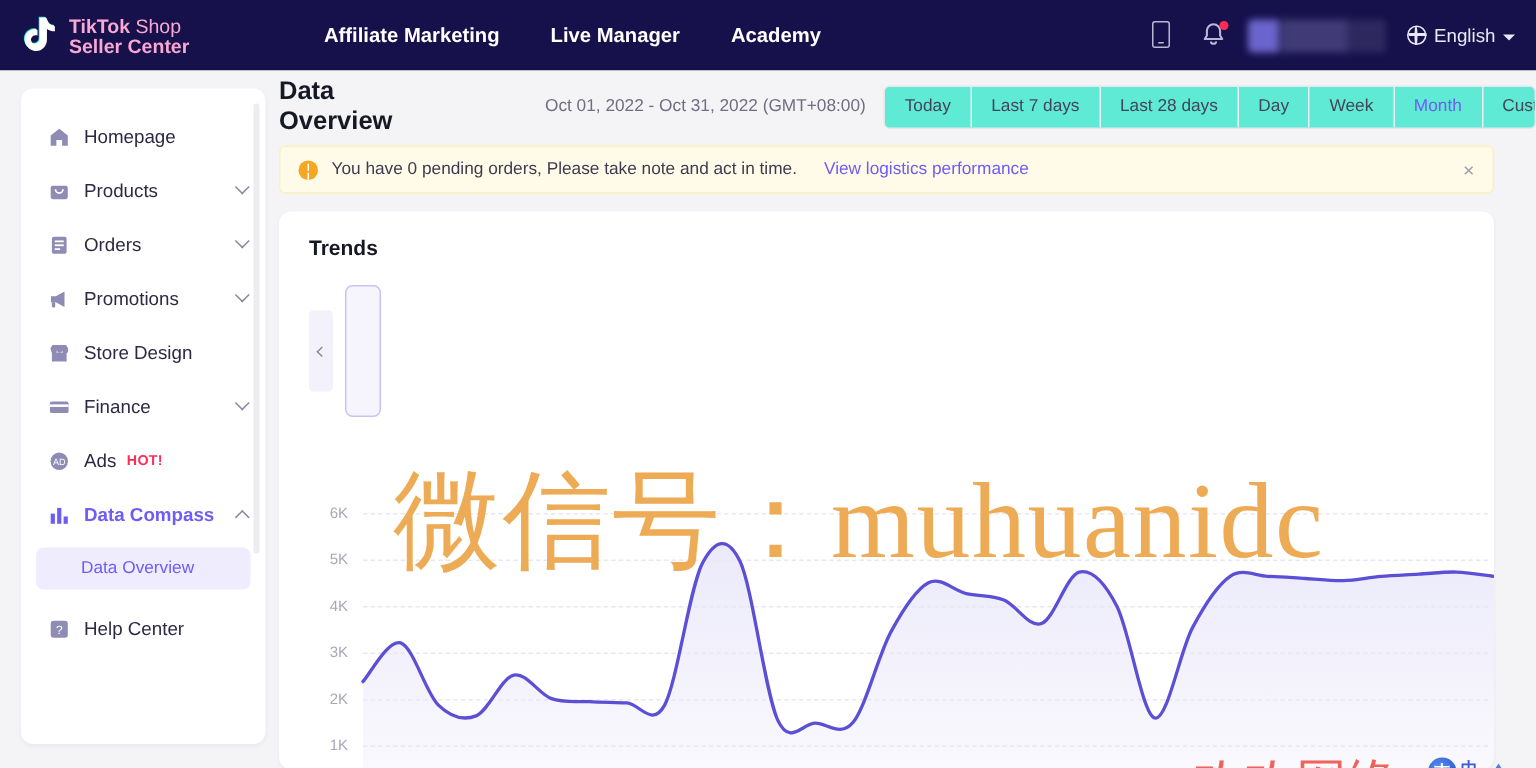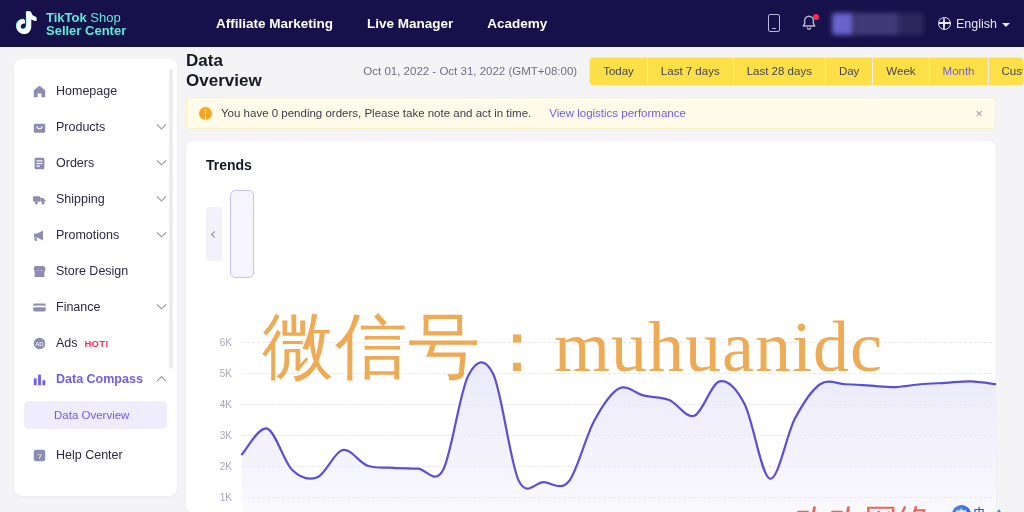--- a/index.html
+++ b/index.html
@@ -18,21 +18,21 @@
     display: flex; align-items: center;
   }
   .logo-wrap {
     display: flex; align-items: center;
     margin-left: 14px; width: 160px;
   }
   .tt-note {
     width: 26px; height: 28px; position: relative; margin-right: 6px;
   }
   .tt-note svg { display:block; }
-  .logo-text { color: #5eead4; line-height: 13px; }
+  .logo-text { color: #f9a8d4; line-height: 13px; }
   .logo-line1 { font-size: 13px; }
   .logo-line1 b { font-weight: 700; }
   .logo-line1 span.thin { font-weight: 400; }
   .logo-line2 { font-size: 13px; font-weight: 700; }
 
   .nav { display: flex; align-items: center; gap: 34px; margin-left: 42px; }
   .nav-item {
     color: #ffffff; font-size: 13.5px; font-weight: 700;
     cursor: pointer; white-space: nowrap;
   }
@@ -141,21 +141,21 @@
   }
   .page-head {
     display:flex; align-items:center; height: 48px; padding-left: 0px;
   }
   .page-title { font-size: 17px; font-weight: 700; color:#161823; }
   .date-range {
     margin-left: 68px; font-size: 11.5px; color:#6f6e82; white-space:nowrap;
   }
   .seg {
     margin-left: 12px; display:flex; align-items:stretch;
-    background:#fde047; border:1px solid #e6e6ec; border-radius: 4px;
+    background:#5eead4; border:1px solid #e6e6ec; border-radius: 4px;
     overflow:hidden; height: 29px;
   }
   .seg-btn {
     padding: 0 13px; display:flex; align-items:center;
     font-size: 11.5px; color:#45445a; border-right:1px solid #ededf2;
     cursor:pointer; white-space:nowrap;
   }
   .seg-btn:last-child { border-right:none; }
   .seg-btn.active { color:#6e5cf4; }
 
@@ -335,32 +335,20 @@
             <rect x="2.6" y="1.8" width="9.8" height="11.4" rx="1.3" fill="#8e8cb4"></rect>
             <rect x="4.5" y="4.3" width="6" height="1.2" fill="#fff"></rect>
             <rect x="4.5" y="6.9" width="6" height="1.2" fill="#fff"></rect>
             <rect x="4.5" y="9.5" width="3.6" height="1.2" fill="#fff"></rect>
           </svg>
       </span>
       <span class="side-label">Orders</span>
       <span class="chev"></span>
     </div>
 
-    <div class="side-item">
-      <span class="side-ico">
-        <svg width="15" height="15" viewBox="0 0 15 15">
-            <rect x="1" y="4.2" width="7.4" height="5.6" rx="1" fill="#8e8cb4"></rect>
-            <path d="M8.4 6h2.6l2.2 2.3v1.5H8.4z" fill="#8e8cb4"></path>
-            <circle cx="4.3" cy="11" r="1.5" fill="#8e8cb4"></circle>
-            <circle cx="11" cy="11" r="1.5" fill="#8e8cb4"></circle>
-          </svg>
-      </span>
-      <span class="side-label">Shipping</span>
-      <span class="chev"></span>
-    </div>
 
     <div class="side-item">
       <span class="side-ico">
         <svg width="15" height="15" viewBox="0 0 15 15">
             <path d="M2 5.5h3.2L11 2.4v10.2L5.2 9.5H2z" fill="#8e8cb4"></path>
             <rect x="2.6" y="9.4" width="2.2" height="3.6" rx=".8" fill="#8e8cb4"></rect>
           </svg>
       </span>
       <span class="side-label">Promotions</span>
       <span class="chev"></span>

